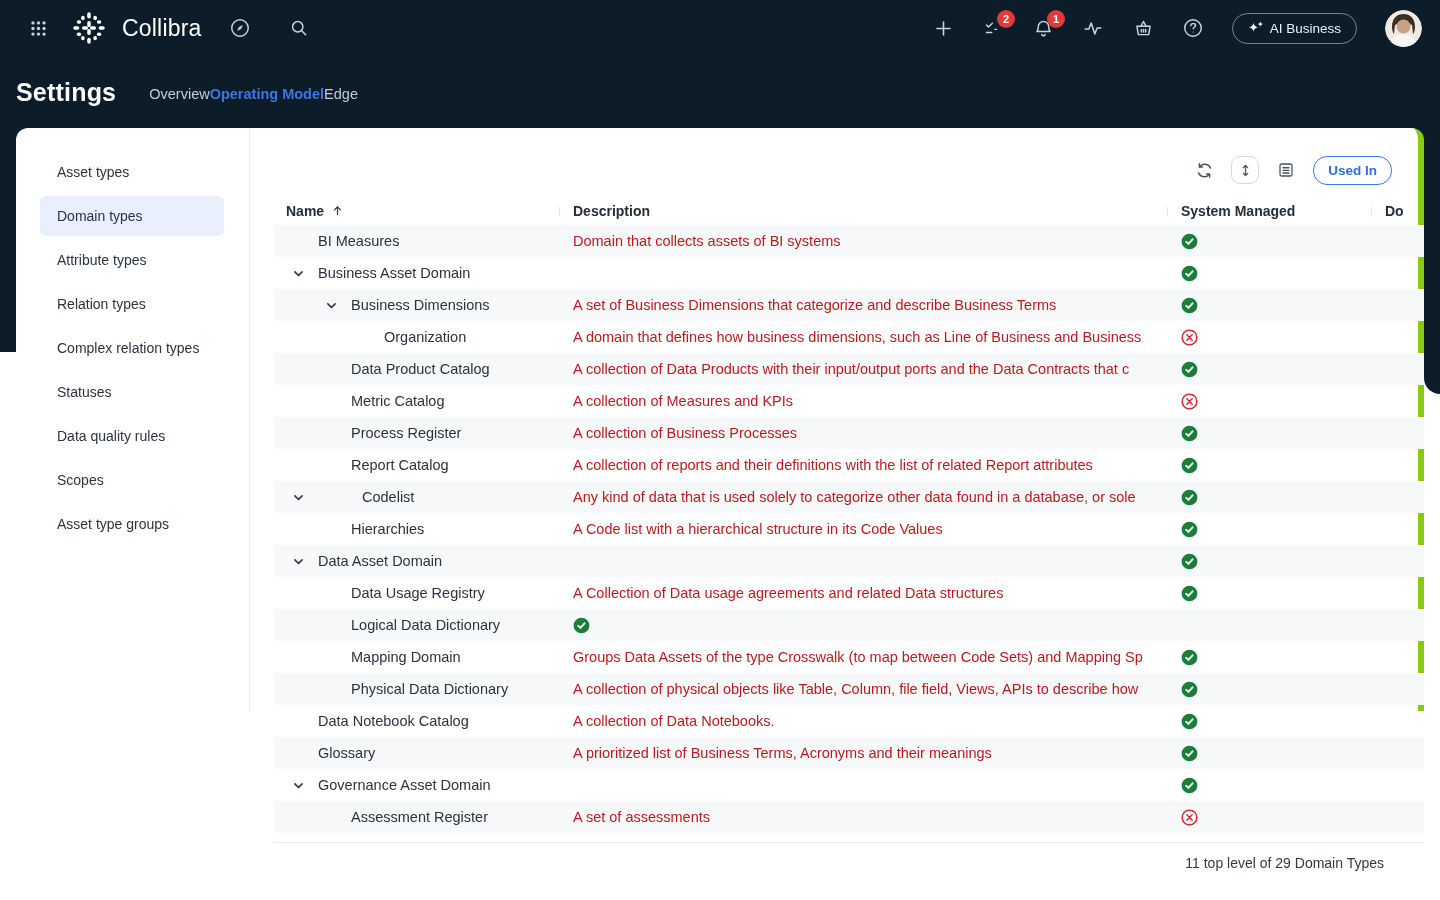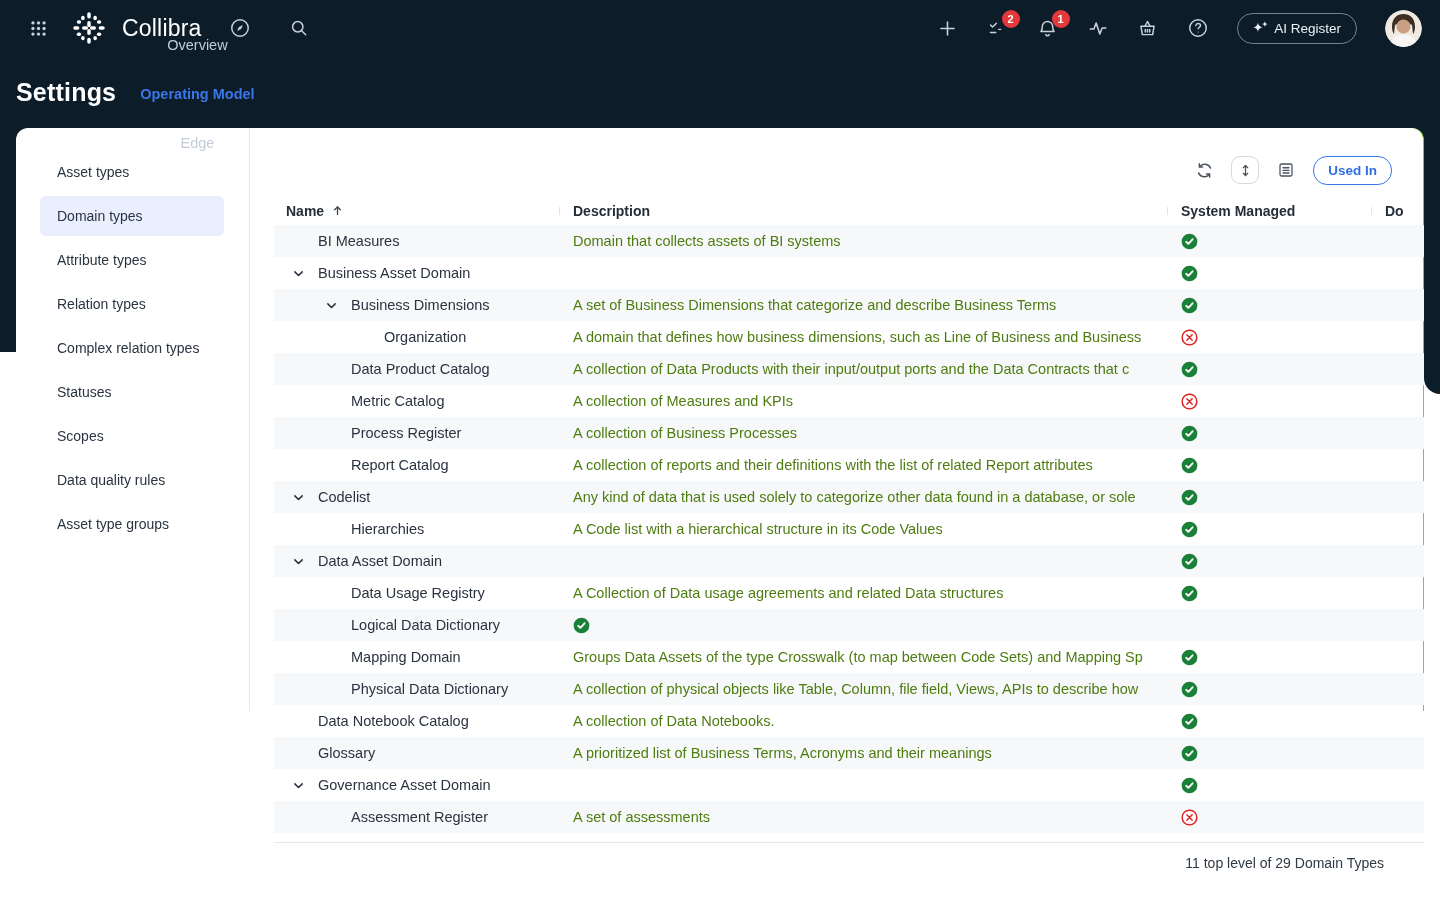--- a/index.html
+++ b/index.html
@@ -31,28 +31,28 @@
   .copilot-btn { display:flex; align-items:center; gap:8px; height:31px;
     padding:0 15px; border:1px solid rgba(255,255,255,.45); border-radius:16px;
     color:#eef2f6; font-size:13.5px; font-weight:500; cursor:pointer; }
   .sparkle { font-size:13px; color:#eef2f6; letter-spacing:-2px; }
   .avatar { width:37px; height:37px; border-radius:50%; overflow:hidden; cursor:pointer; }
 
   
   .settings-row { position:absolute; top:56px; left:0; width:1440px; height:72px;
     display:flex; align-items:center; padding:0 16px; z-index:5; }
   .page-title { color:#ffffff; font-size:25px; font-weight:600; letter-spacing:.2px; }
-  .tabs { display:flex; align-items:center; gap:33px; margin-left:24px; padding-top:4px;flex-direction:column; }
+  .tabs { display:flex; align-items:center; margin-left:33px; padding-top:4px; }
   .tab { font-size:14.5px; font-weight:500; color:#c3cdd8; cursor:pointer; }
   .tab.active { color:#3b76e8; font-weight:600; }
 
   
   .panel { position:absolute; top:128px; left:16px; width:1408px; height:583px;
     background:#ffffff; border-radius:12px 12px 0 0; z-index:2; display:flex;
-    border-right:1px solid #84cc16; }
+    border-right:6px solid #84cc16; }
 
   
   .side { width:234px; border-right:1px solid #e7e9eb; padding-top:24px; flex:0 0 auto; }
   .side-item { height:40px; margin:0 25px 4px 24px; display:flex; align-items:center;
     padding-left:17px; border-radius:6px; font-size:14px; color:#2a3440; cursor:pointer; }
   .side-item.selected { background:#e9effc; }
 
   
   .content { flex:1 1 auto; position:relative; padding-top:27px; }
   .toolbar { display:flex; align-items:center; justify-content:flex-end;
@@ -75,21 +75,21 @@
     white-space:nowrap; overflow:hidden; }
   .th:first-child { padding-left:12px; }
   .th:not(:first-child)::before { content:""; position:absolute; left:0; top:4px;
     bottom:4px; width:1px; background:#e2e5e8; }
   .row.odd { background:#f7f8f9; }
   .name-cell { display:flex; align-items:center; height:100%; white-space:nowrap;
     overflow:hidden; font-size:14.5px; color:#2a3340; }
   .chev { width:14px; height:14px; margin-right:13px; flex:0 0 auto; cursor:pointer;
     display:flex; align-items:center; justify-content:center; }
   .chev-spacer { width:27px; flex:0 0 auto; }
-  .desc-cell { font-size:14.5px; color:#4d7c0f; padding-left:14px; white-space:nowrap;
+  .desc-cell { font-size:14.5px; color:#b91c1c; padding-left:14px; white-space:nowrap;
     overflow:hidden; }
   .status-cell { padding-left:14px; display:flex; align-items:center; }
   .tfoot { border-top:1px solid #e6e8ea; margin-top:9px; padding:12px 40px 0 0;
     text-align:right; font-size:14px; color:#2f3a44; }
 </style>
 </head>
 <body>
 
 <div class="top-bg"></div>
 
@@ -178,21 +178,21 @@
     </span>
     <span class="icon-btn">
       <svg width="22" height="22" viewBox="0 0 24 24" fill="none" stroke="#c9d2da" stroke-width="1.6" stroke-linecap="round">
         <circle cx="12" cy="12" r="9"></circle>
         <path d="M9.6 9.3c.2-1.3 1.3-2.3 2.7-2.2 1.3 0 2.4 1 2.4 2.2 0 1.7-2.4 2-2.4 3.6"></path>
         <circle cx="12.2" cy="16.3" r="0.6" fill="#c9d2da" stroke="none"></circle>
       </svg>
     </span>
     <button class="copilot-btn" style="background:transparent">
       <span class="sparkle">✦<sup style="font-size:8px">✦</sup></span>
-      <span>AI Register</span>
+      <span>AI Business</span>
     </button>
     <span class="avatar">
       <svg width="37" height="37" viewBox="0 0 37 37">
         <circle cx="18.5" cy="18.5" r="18.5" fill="#efe9e2"></circle>
         <path d="M7 17c0-9 5-13 11.5-13S30 8 30 17c0 3-1 6-2 7l-1-9-8.5-4L10 15l-1 9c-1-1-2-4-2-7z" fill="#3c2e22"></path>
         <circle cx="18.5" cy="16.5" r="7" fill="#caa085"></circle>
         <path d="M5.5 33c2-6.5 7.5-8.5 13-8.5s11 2 13 8.5a18.5 18.5 0 0 1-26 0z" fill="#f7f6f4"></path>
       </svg>
     </span>
   </div>
@@ -208,22 +208,22 @@
 </div>
 
 <div class="panel">
   <aside class="side" id="sidebar">
       <div class="side-item">Asset types</div>
       <div class="side-item selected">Domain types</div>
       <div class="side-item">Attribute types</div>
       <div class="side-item">Relation types</div>
       <div class="side-item">Complex relation types</div>
       <div class="side-item">Statuses</div>
+      <div class="side-item">Data quality rules</div>
       <div class="side-item">Scopes</div>
-      <div class="side-item">Data quality rules</div>
       <div class="side-item">Asset type groups</div>
     </aside>
 
   <main class="content">
     <div class="toolbar">
       <span class="tool-icon">
         <svg width="19" height="19" viewBox="0 0 24 24" fill="none" stroke="#4a545e" stroke-width="1.8" stroke-linecap="round" stroke-linejoin="round">
           <path d="M19.5 9A8 8 0 0 0 5.8 7.2"></path>
             <path d="M5.5 3.5v4h4"></path>
           <path d="M4.5 15a8 8 0 0 0 13.7 1.8"></path>
@@ -380,21 +380,21 @@
             <div class="desc-cell">A collection of reports and their definitions with the list of related Report attributes</div>
             <div class="status-cell">
               <svg width="17" height="17" viewBox="0 0 16 16">
                 <circle cx="8" cy="8" r="7.4" fill="#1a7f37"></circle>
                 <path d="M4.9 8.3l2 2 4-4.4" fill="none" stroke="#fff" stroke-width="1.7" stroke-linecap="round" stroke-linejoin="round"></path>
               </svg>
             </div>
             <div></div>
           </div>
           <div class="trow row odd">
-            <div class="name-cell" style="padding-left: 17px;">
+            <div class="name-cell" style="padding-left: 17px; gap: 44px;">
               <span class="chev">
                 <svg width="13" height="13" viewBox="0 0 16 16" fill="none" stroke="#2a3340" stroke-width="1.9" stroke-linecap="round" stroke-linejoin="round">
                   <path d="M3.5 6l4.5 4.5L12.5 6"></path>
                 </svg>
               </span>
               <span>Codelist</span>
             </div>
             <div class="desc-cell">Any kind of data that is used solely to categorize other data found in a database, or sole</div>
             <div class="status-cell">
               <svg width="17" height="17" viewBox="0 0 16 16">

